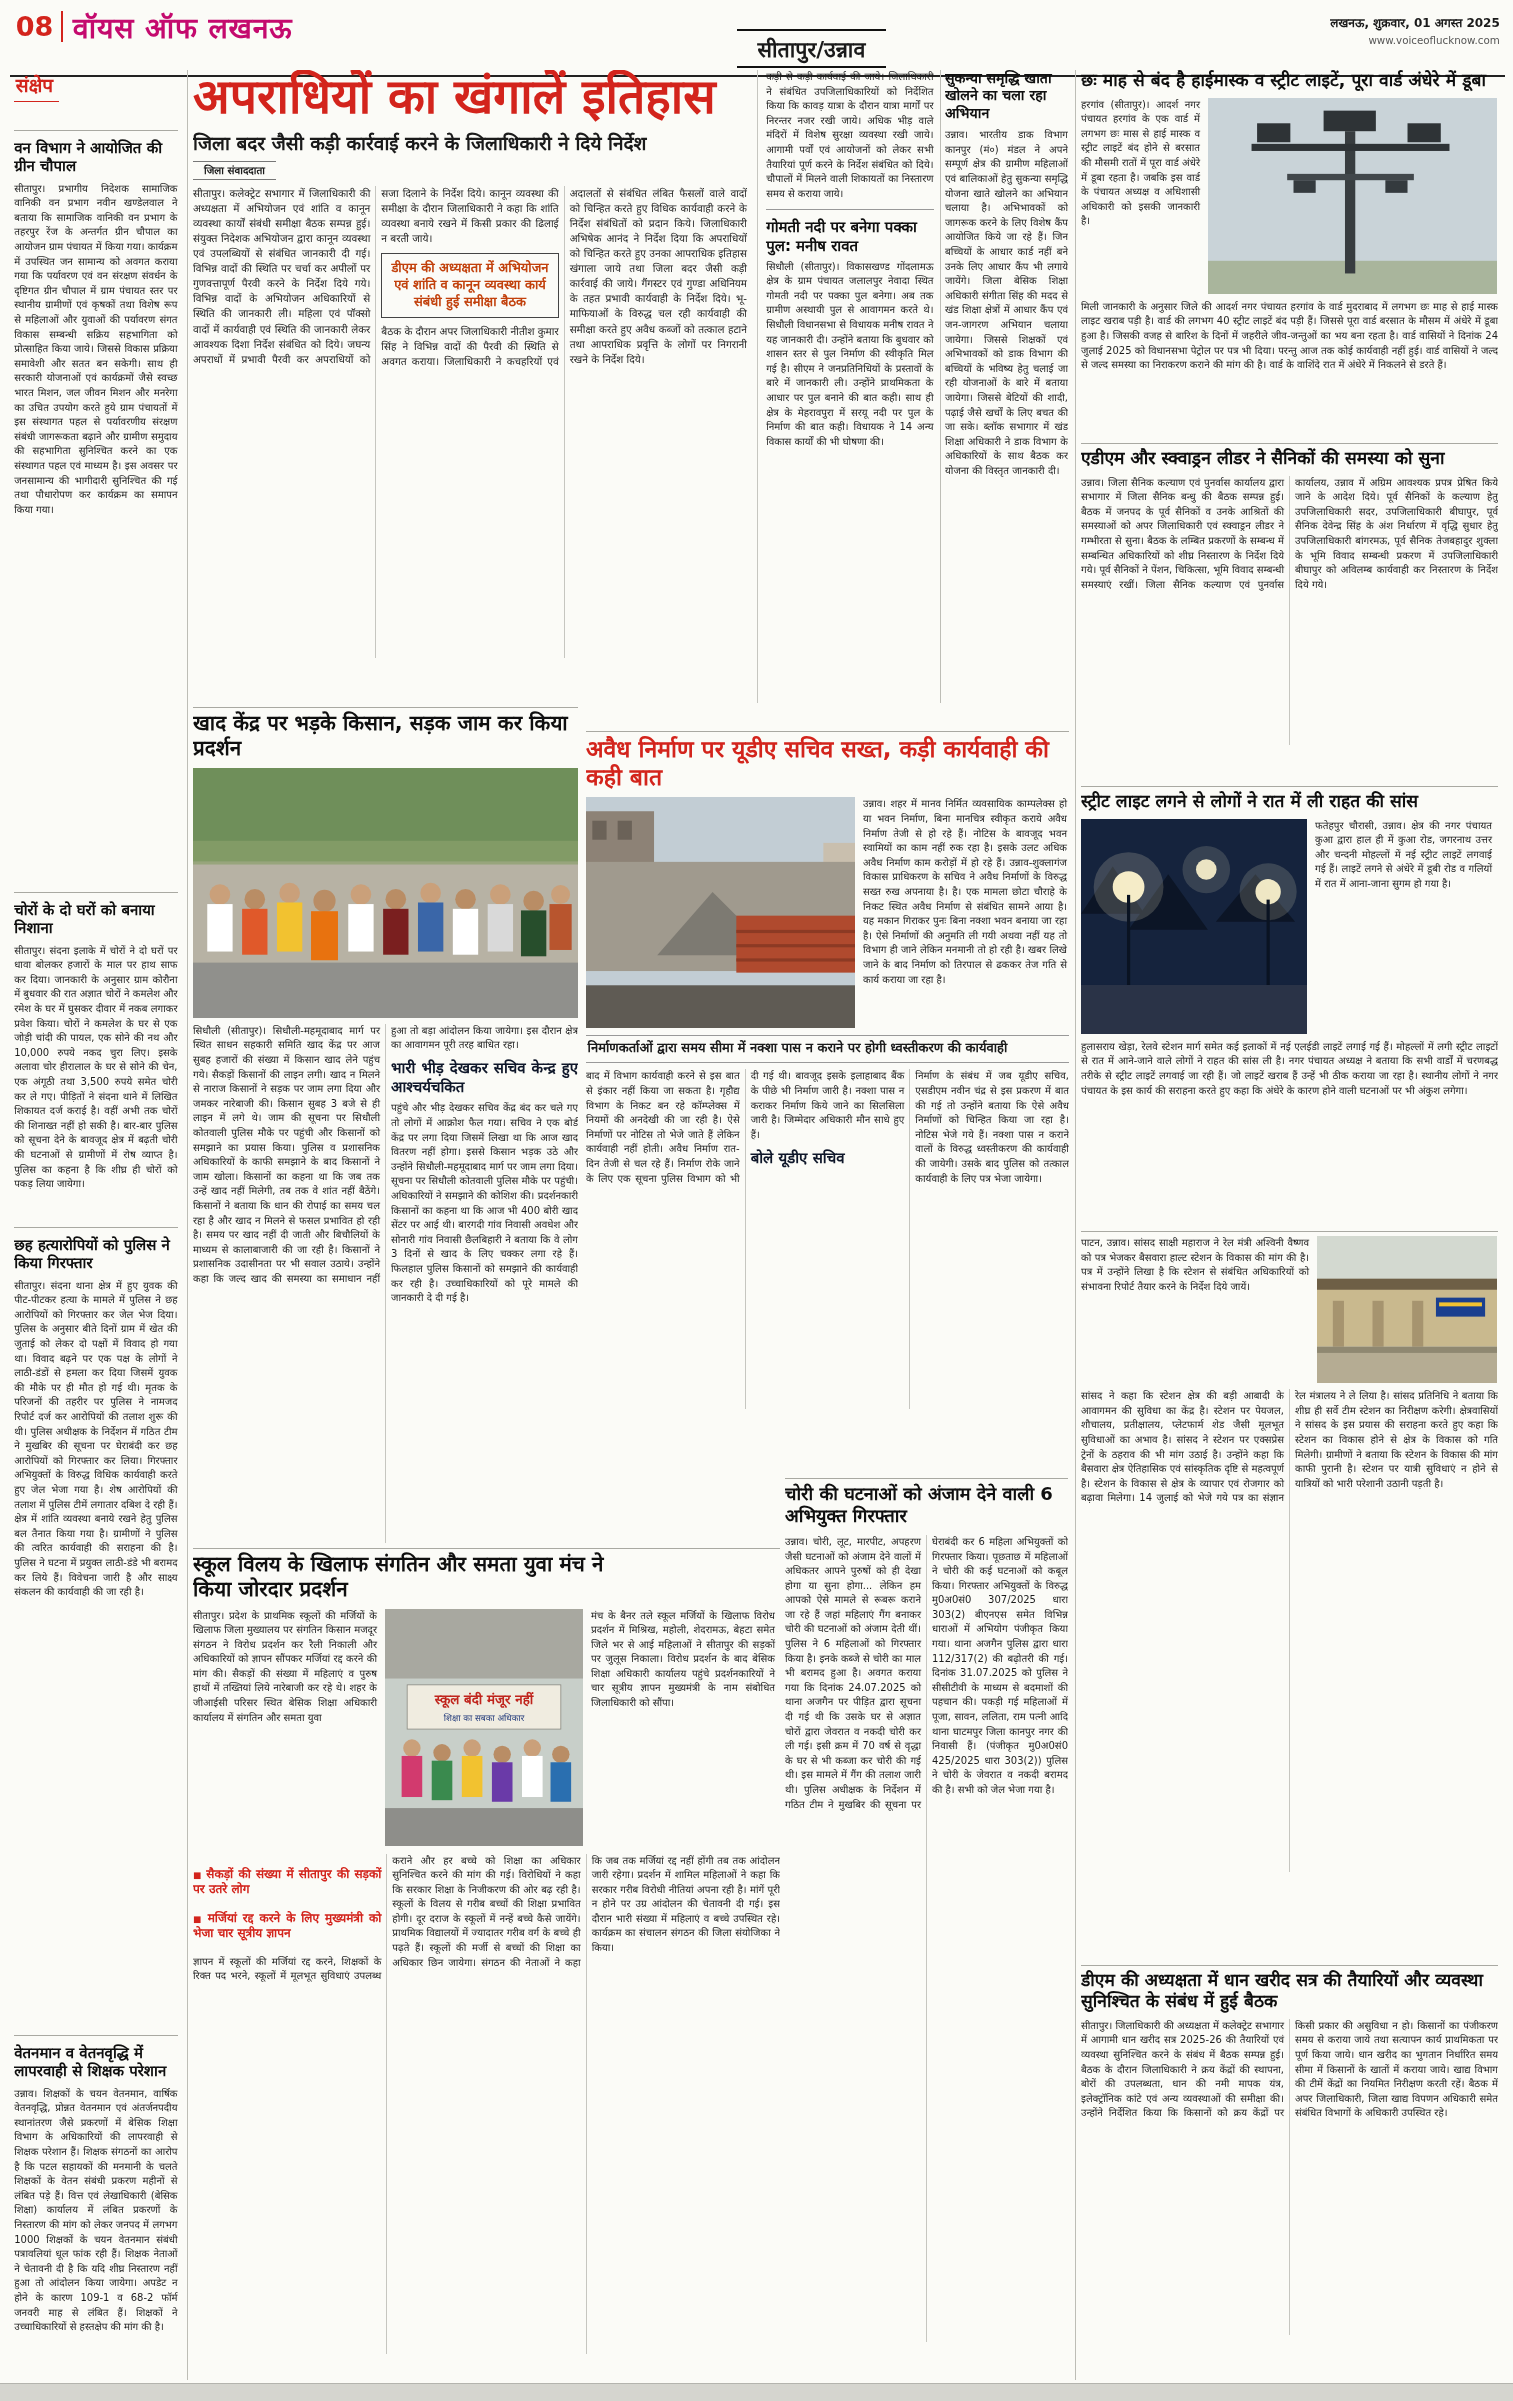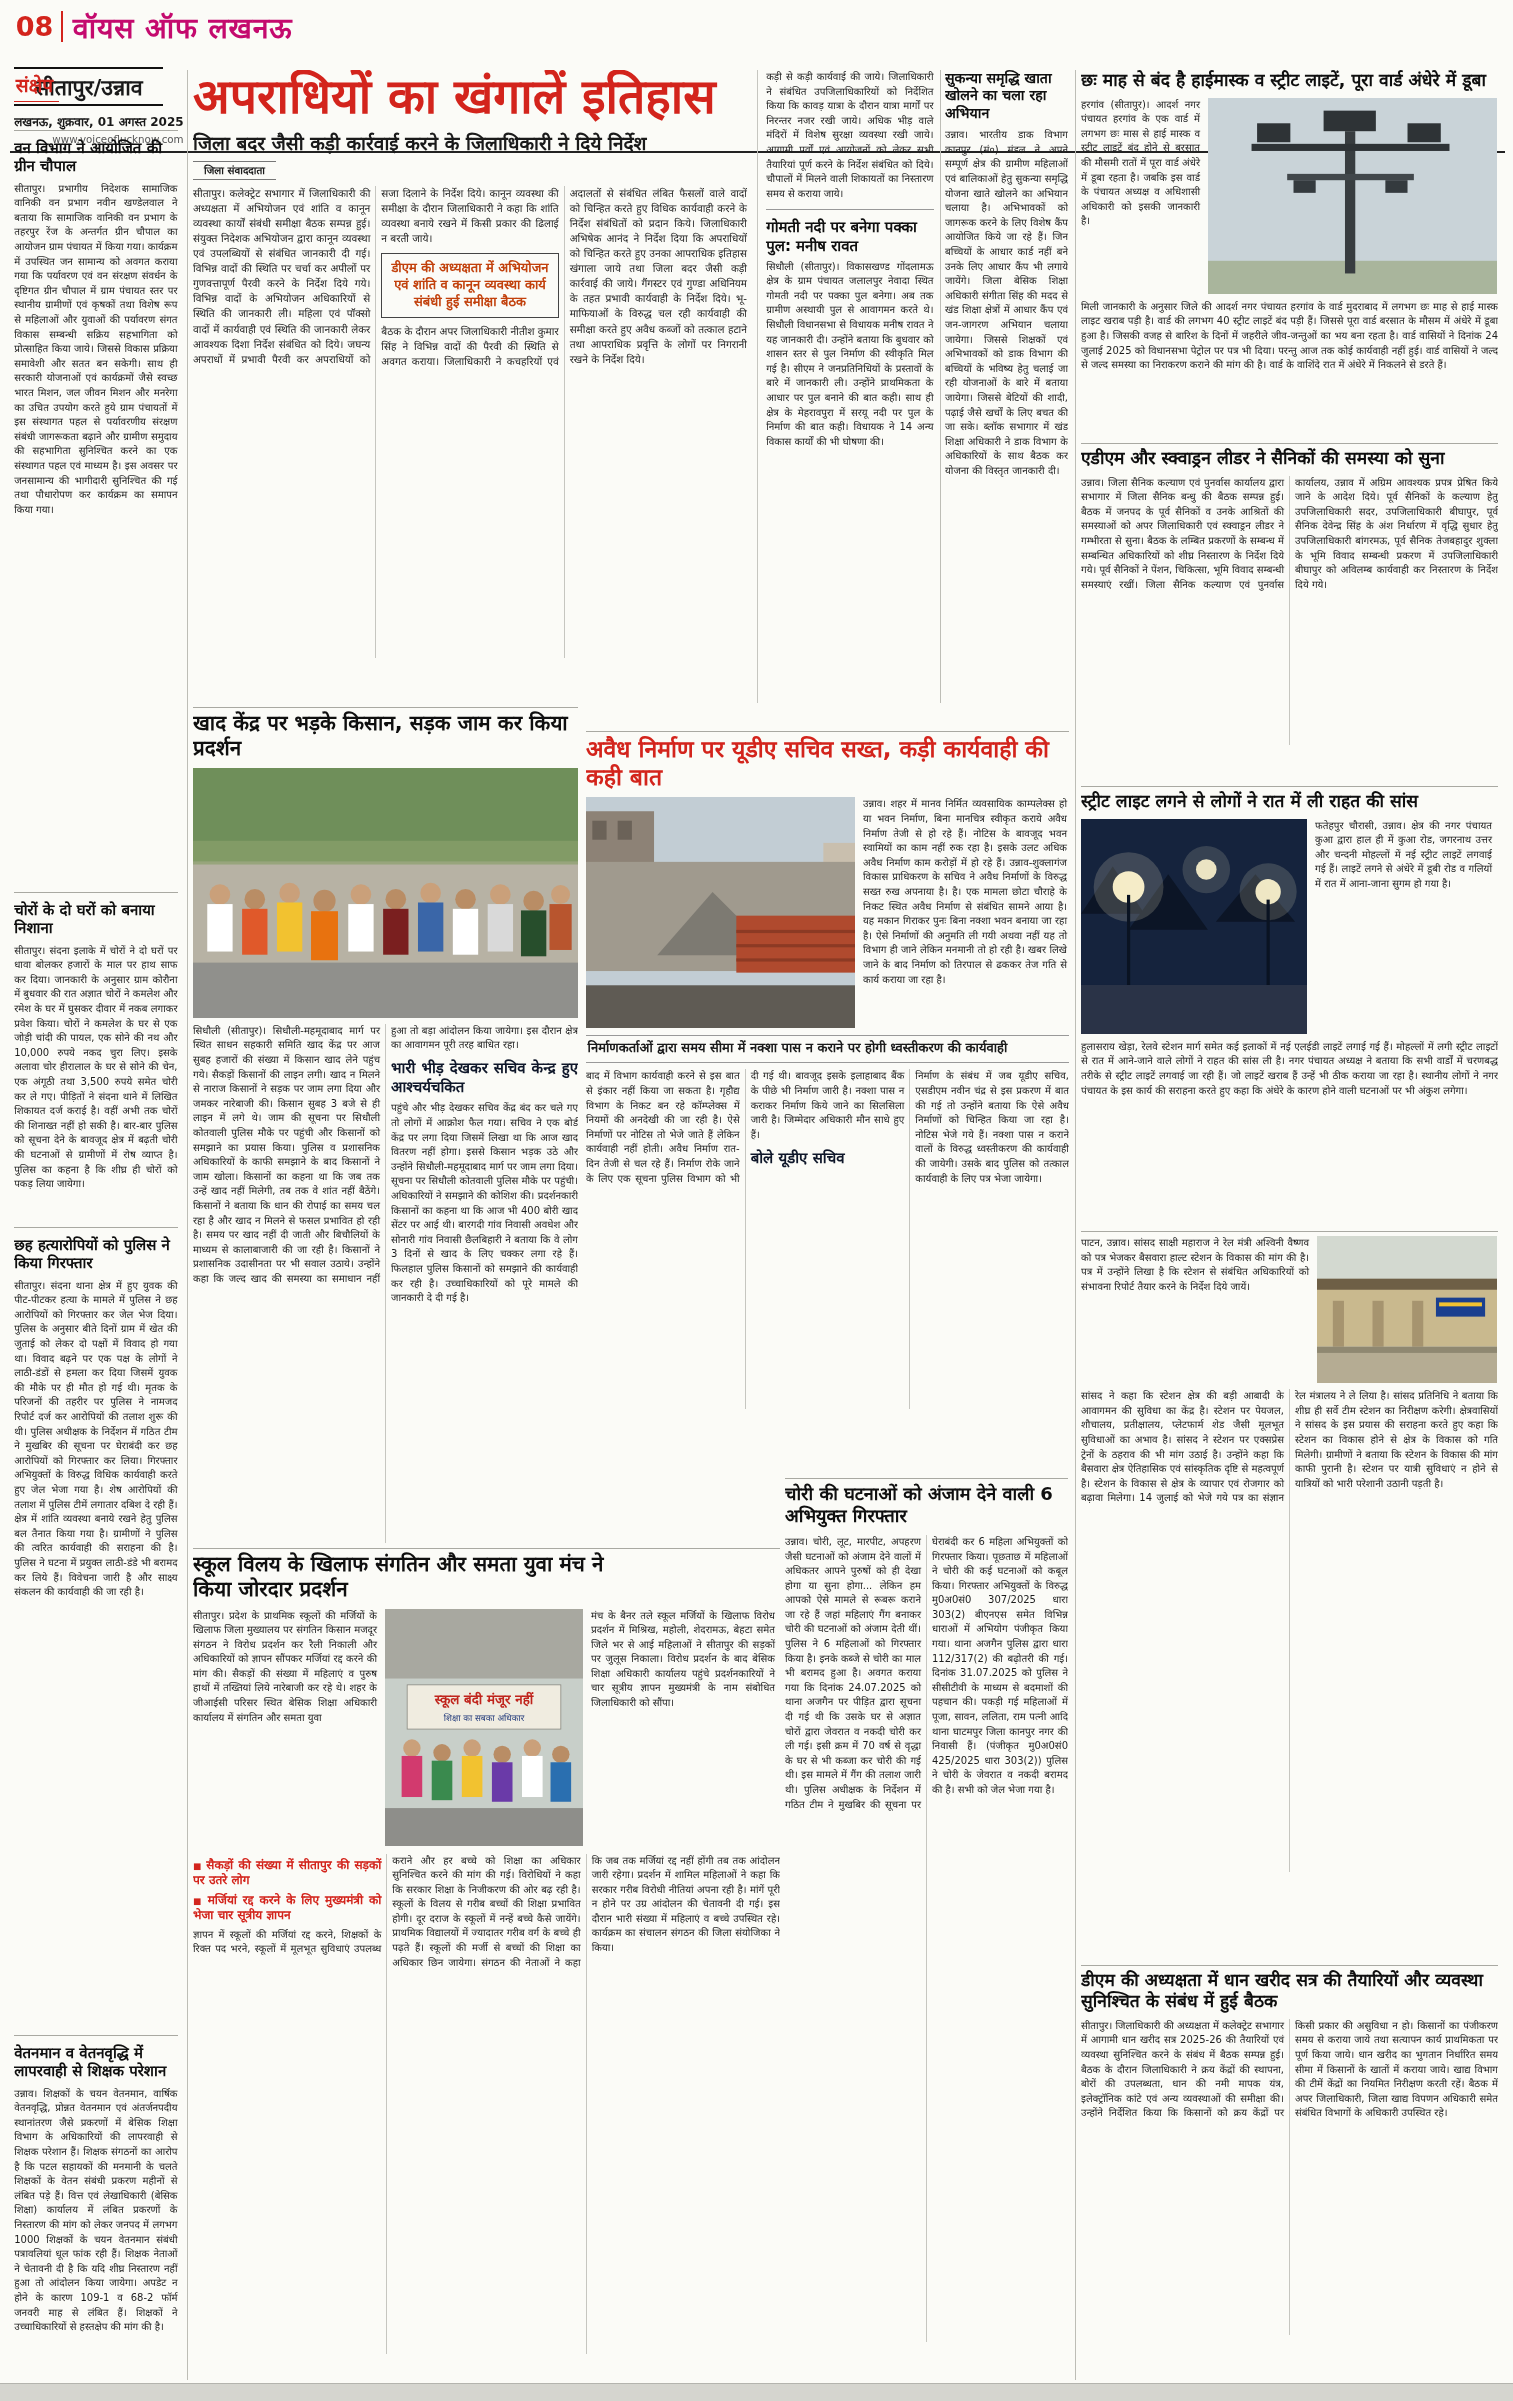--- a/index.html
+++ b/index.html
@@ -37,30 +37,30 @@
   .lead-sub{font-size:19px;font-weight:bold;margin:6.3px 0 4.7px 0}
   .byline{font-size:10.3px;font-weight:bold;border-top:0.8px solid #777;border-bottom:0.8px solid #777;display:inline-block;padding:1.6px 11px;margin-bottom:6.3px}
   .dm-box{border:1.6px solid #444;padding:6.3px;margin:6.3px 0;color:#c2410c;font-weight:bold;font-size:13px;text-align:center;line-height:1.3;break-inside:avoid}
   .sub-hl{font-size:15px;margin:8px 0 4.7px 0}
   .hl23{font-size:17.4px;margin-bottom:6.3px}
   .hl26{font-size:20.6px;margin-bottom:6.3px}
   .hl29{font-size:23px;color:#d3241c;font-weight:bold;line-height:1.2;margin-bottom:6.3px}
   .row{display:flex;gap:8px}
   .strap{font-size:13px;font-weight:bold;border-top:0.8px solid #999;border-bottom:0.8px solid #999;padding:4.7px 1.6px;margin:6.3px 0;line-height:1.3}
   .red-sub{font-size:15px;font-weight:bold;color:#0f172a;line-height:1.25;margin:6.3px 0 4.7px 0;break-inside:avoid}
-  .bullet{font-size:12px;font-weight:bold;color:#d3241c;line-height:1.3;margin:4px 0;break-inside:avoid}
+  .bullet{font-size:12px;font-weight:bold;color:#d3241c;line-height:1.3;margin:13px 0;break-inside:avoid}
   .bullet::before{content:"■ ";font-size:8.7px}
   .footer{position:absolute;left:0;top:2383px;width:1514px;height:18px;background:#d5d5cf;border-top:0.8px solid #b4b4ae}
 </style>
 </head>
 <body>
 
 <div class="page">
 
-  <div class="art header" style="left:9.5px;top:4.7px;width:1495px;flex-direction:column;">
+  <div class="art header" style="left:9.5px;top:4.7px;width:1495px;">
     <div style="display:flex;align-items:center">
       <span class="pageno">08</span>
       <span class="mast">वॉयस ऑफ लखनऊ</span>
     </div>
     <div class="h-sec">सीतापुर/उन्नाव</div>
     <div class="h-right">
       <div class="h-date">लखनऊ, शुक्रवार, 01 अगस्त 2025</div>
       <div class="h-site">www.voiceoflucknow.com</div>
     </div>
   </div>

